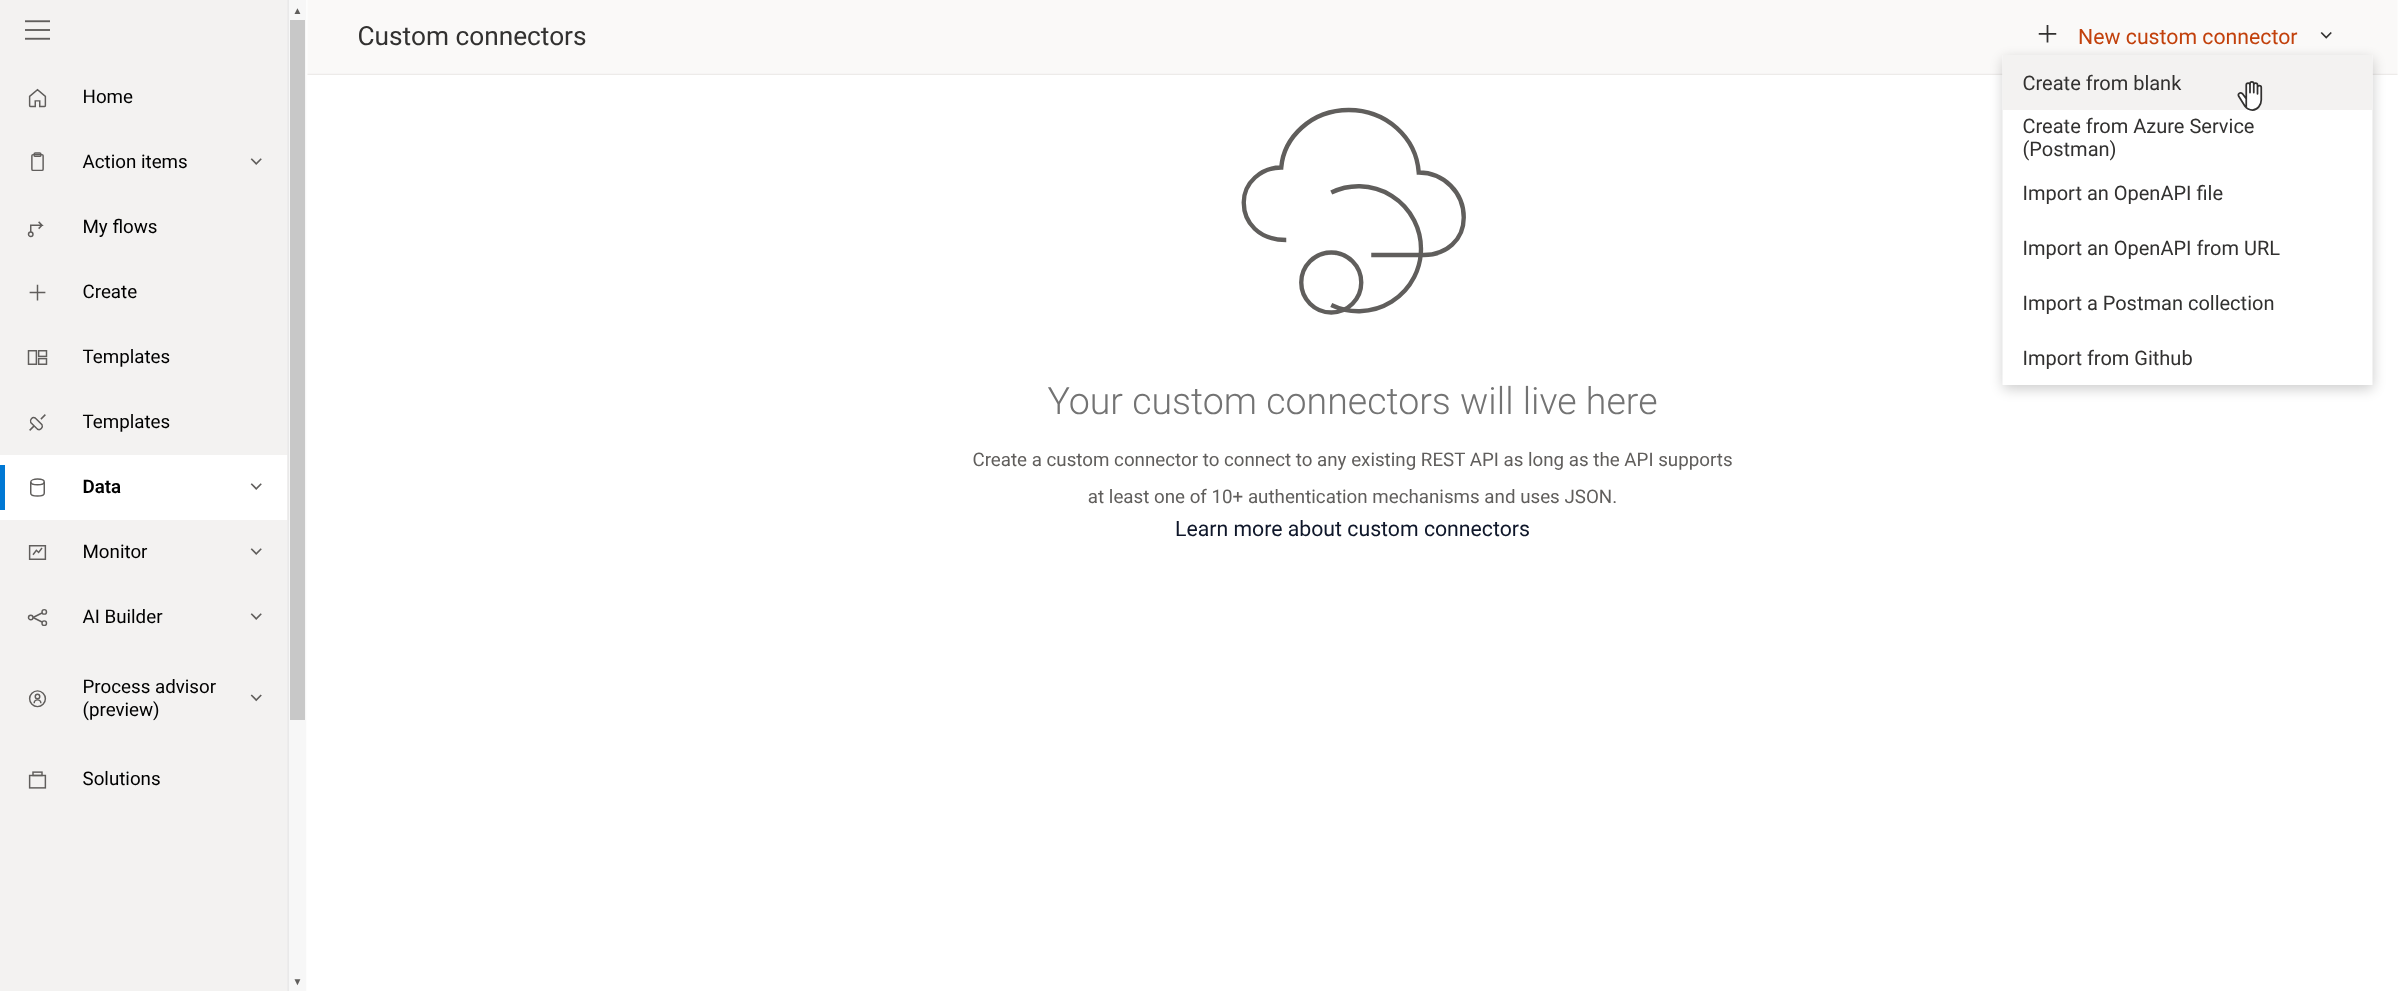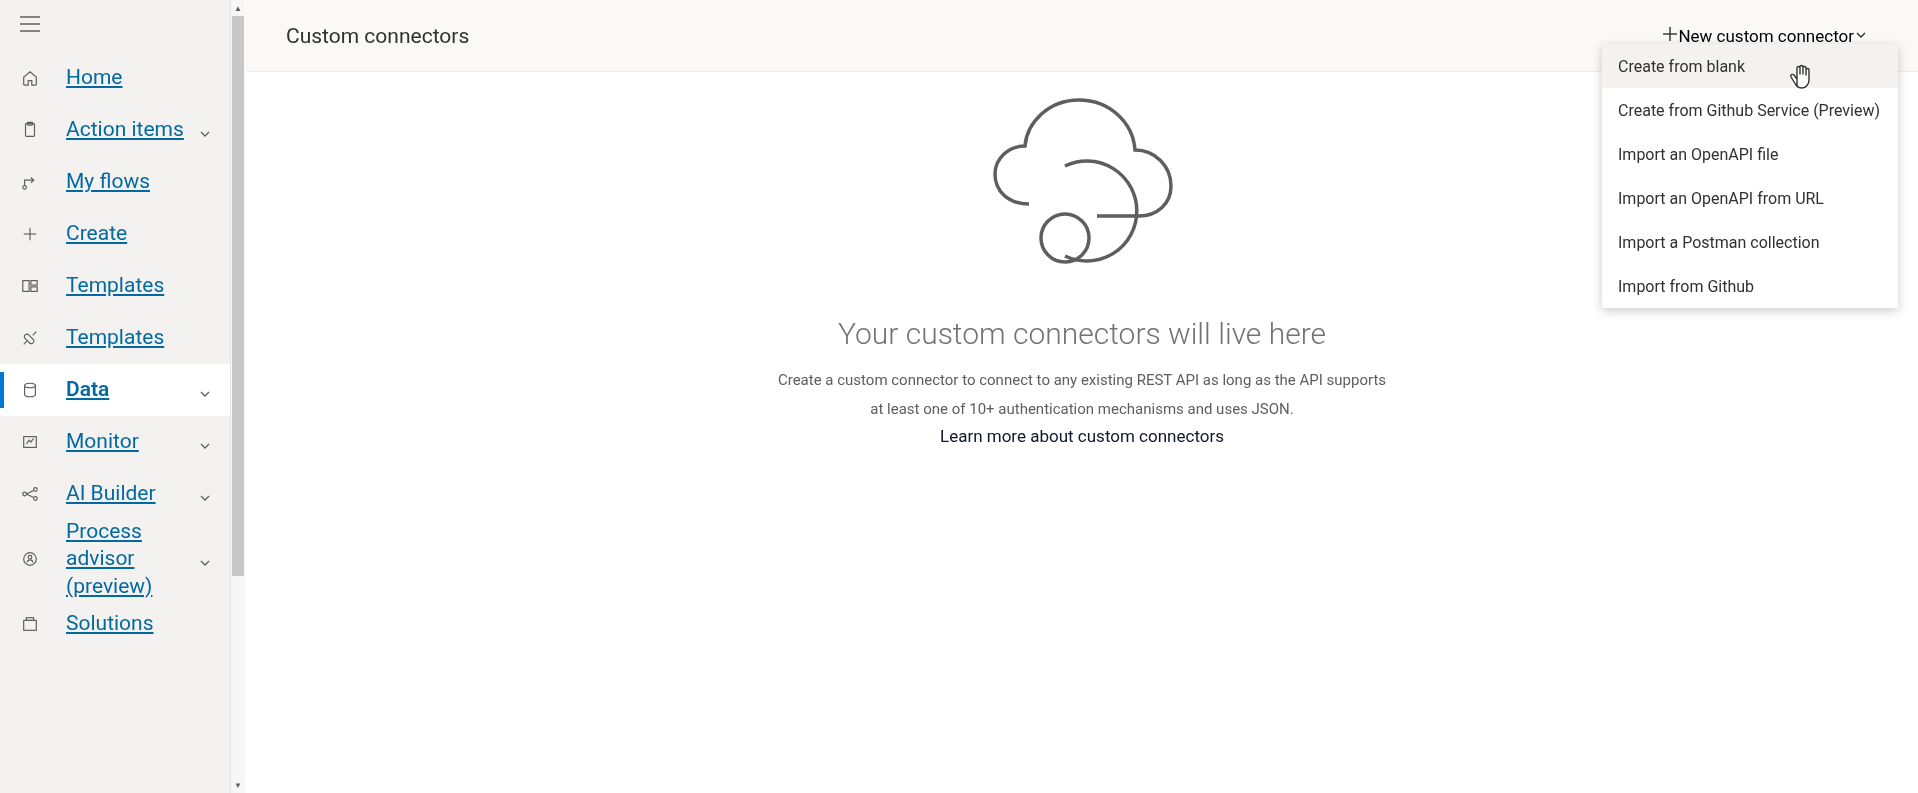--- a/index.html
+++ b/index.html
@@ -33,25 +33,24 @@
     height: 52px;
     padding: 0 20px;
   }
   .hamburger svg { color: #605e5c; }
   .nav-item {
     display: flex;
     align-items: center;
     height: 52px;
     padding: 0 16px 0 20px;
     cursor: pointer;
-    color: #0369a1;
-    font-size: 21px;
+    color: #000000;
+    font-size: 15px;
     font-weight: 400;
     position: relative;
-    text-decoration: underline;
   }
   .nav-item.tall { height: 78px; }
   .nav-item.active {
     background: #ffffff;
     font-weight: 600;
   }
   .nav-item.active::before {
     content: "";
     position: absolute;
     left: 0;
@@ -111,39 +110,39 @@
 
   
   .main {
     flex: 1;
     position: relative;
     margin-left: 15px;
     display: flex;
     flex-direction: column;
   }
   .topbar {
-    height: 72px;
+    height: 60px;
     border-bottom: 1px solid #edebe9;
     background: #faf9f8;
     display: flex;
     align-items: center;
     padding: 0 40px;
     justify-content: space-between;
   }
   .page-title {
     font-size: 21px;
     font-weight: 400;
     color: #323130;
   }
   .new-btn {
     display: flex;
     align-items: center;
-    gap: 0;
+    gap: 16px;
     font-size: 17px;
-    color: #000000;
+    color: #c2410c;
     cursor: pointer;
     padding: 6px 10px;
   }
   .new-btn .plus, .new-btn .chev { color: #323130; }
 
   .content-body {
     flex: 1;
     display: flex;
     flex-direction: column;
     align-items: center;
@@ -409,21 +408,21 @@
       <div class="empty-desc">Create a custom connector to connect to any existing REST API as long as the API supports</div>
       <div class="empty-desc">at least one of 10+ authentication mechanisms and uses JSON.</div>
       <a class="empty-link">Learn more about custom connectors</a>
     </div>
 
     <div class="dropdown">
       <div class="dropdown-item hovered">
         <span>Create from blank</span>
       </div>
       <div class="dropdown-item">
-        <span>Create from Github Service (Preview)</span>
+        <span>Create from Azure Service (Postman)</span>
       </div>
       <div class="dropdown-item">
         <span>Import an OpenAPI file</span>
       </div>
       <div class="dropdown-item">
         <span>Import an OpenAPI from URL</span>
       </div>
       <div class="dropdown-item">
         <span>Import a Postman collection</span>
       </div>

